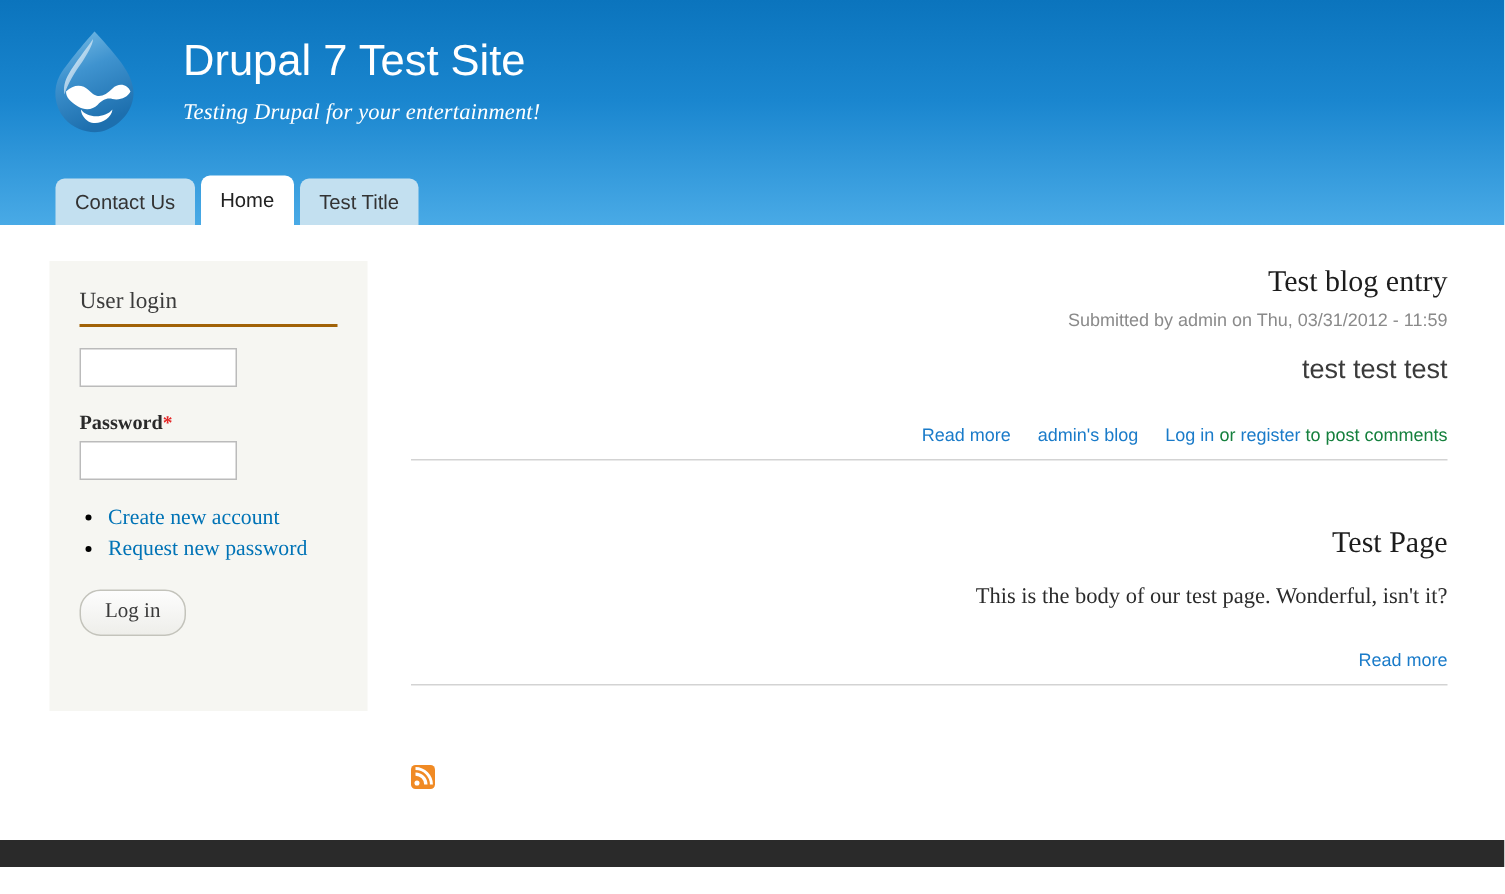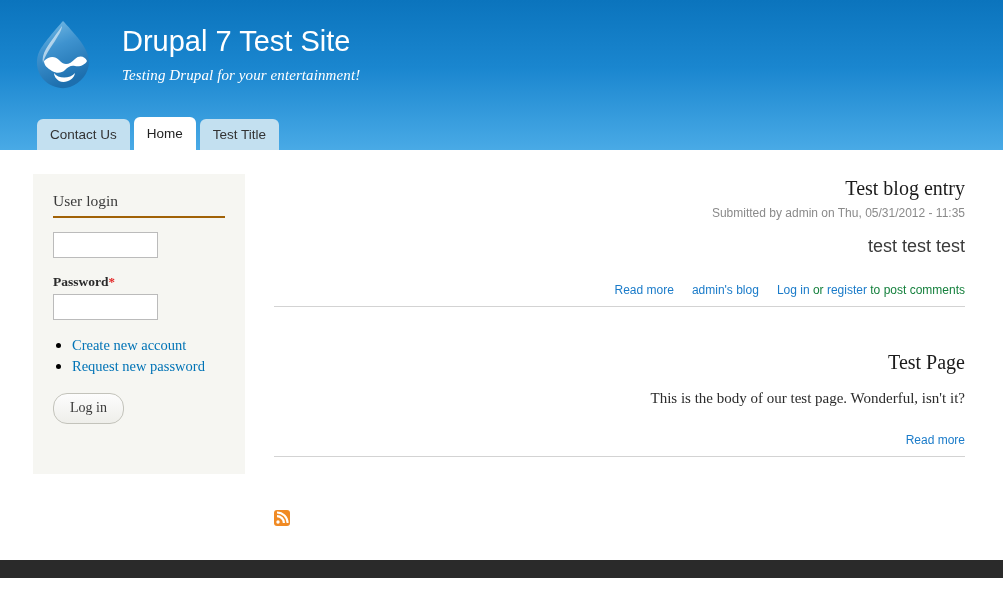--- a/index.html
+++ b/index.html
@@ -279,21 +279,21 @@
         </li>
       </ul>
 
       <button class="btn-login">Log in</button>
     </aside>
 
     <main class="main">
 
       <article class="node">
         <h2 class="node-title">Test blog entry</h2>
-        <div class="submitted">Submitted by admin on Thu, 05/31/2012 - 11:35</div>
+        <div class="submitted">Submitted by admin on Thu, 03/31/2012 - 11:59</div>
         <p class="body-sans">test test test</p>
         <div class="node-links">
           <a href="#">Read more</a>
           <a href="#">admin's blog</a>
           <span class="comment-links"><a href="#">Log in</a><span class="sep"> or </span><a href="#">register</a><span class="sep"> to post comments</span></span>
         </div>
         <hr class="node-sep">
       </article>
 
       <article class="node" style="margin-top:43px;">

